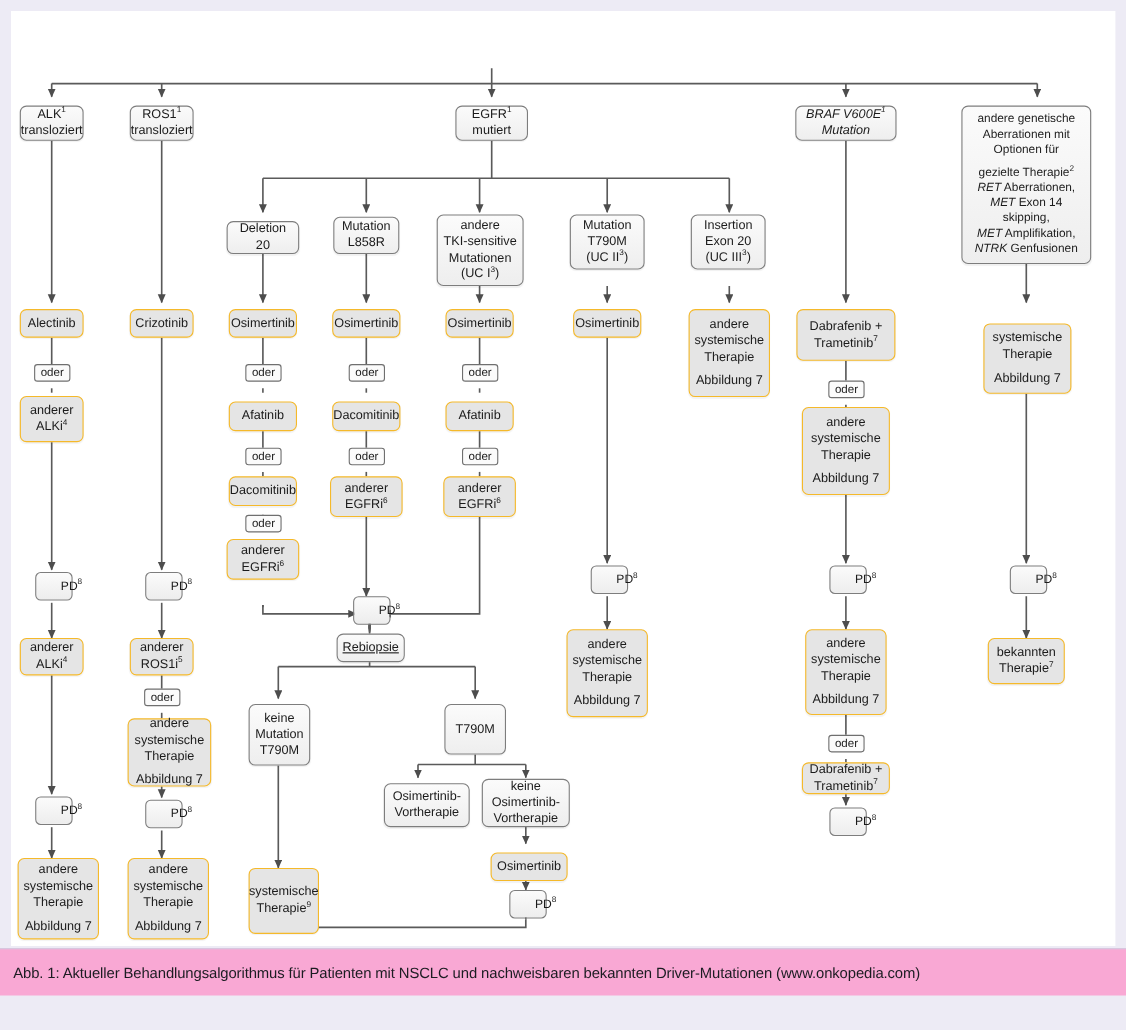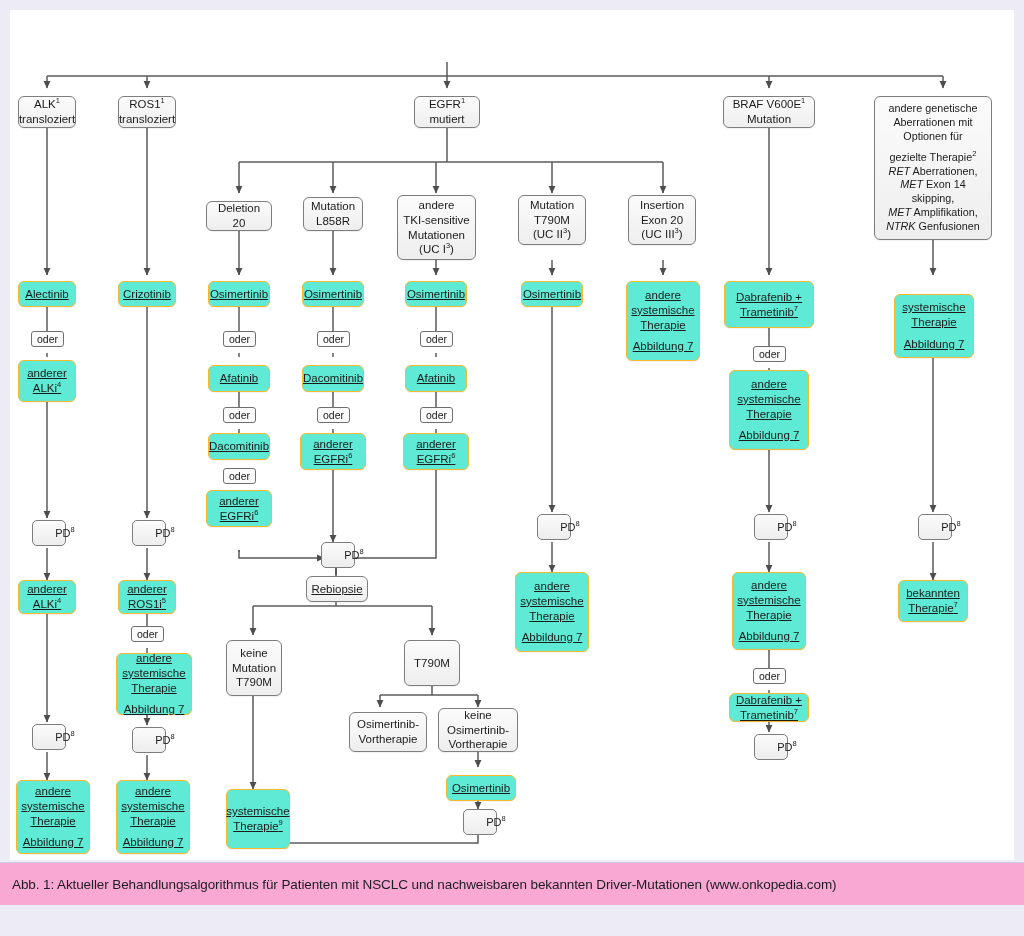--- a/index.html
+++ b/index.html
@@ -41,24 +41,23 @@
     color:#1b1b1b;
     padding:2px 3px;
     z-index:3;
   }
   .grey{
     background:linear-gradient(180deg,#fbfbfb 0%,#eeeeee 100%);
     border:1.3px solid #7d7d7d;
     box-shadow:0 1px 1px rgba(0,0,0,.06);
   }
   .yellow{
-    background:#5eead4;
+    background:#e5e5e5;
     border:1.6px solid #f5b92a;
     box-shadow:0 1px 1px rgba(0,0,0,.05);
-    text-decoration:underline;
   }
   .oder{
     position:absolute;
     box-sizing:border-box;
     background:#fbfbfb;
     border:1.2px solid #6f6f6f;
     border-radius:3px;
     font-size:10.5px;
     color:#1b1b1b;
     display:flex;align-items:center;justify-content:center;
@@ -220,21 +219,21 @@
       </span>
     </div>
 
     <div class="node grey" style="left:404px;top:86px;width:66px;height:32px;">
       <span>
         <span>EGFR</span><sup>1</sup><br>
         <span>mutiert</span>
       </span>
     </div>
 
-    <div class="node grey" style="left:713px;top:86px;width:92px;height:32px;">
+    <div class="node grey" style="left:713px;top:86px;width:92px;height:32px;font-style:italic;">
       <span>
         <span>BRAF V600E</span><sup>1</sup><br>
         <span>Mutation</span>
       </span>
     </div>
 
     <div class="node grey" style="left:864px;top:86px;width:118px;height:144px;">
       <span style="font-size:10.8px;">
         <span>andere genetische</span><br>
         <span>Aberrationen mit</span><br>

